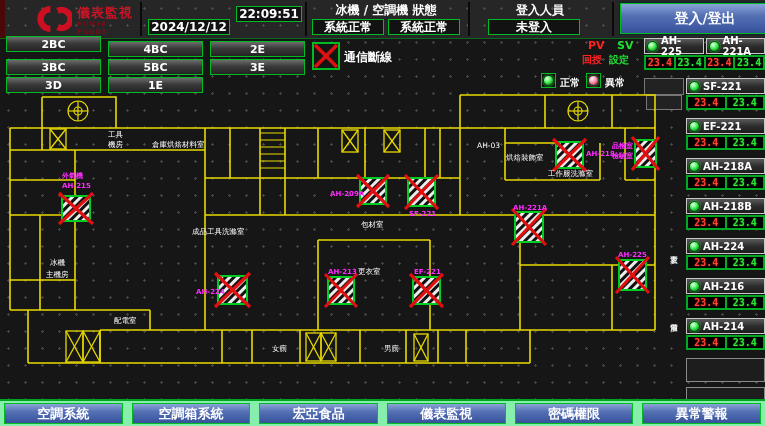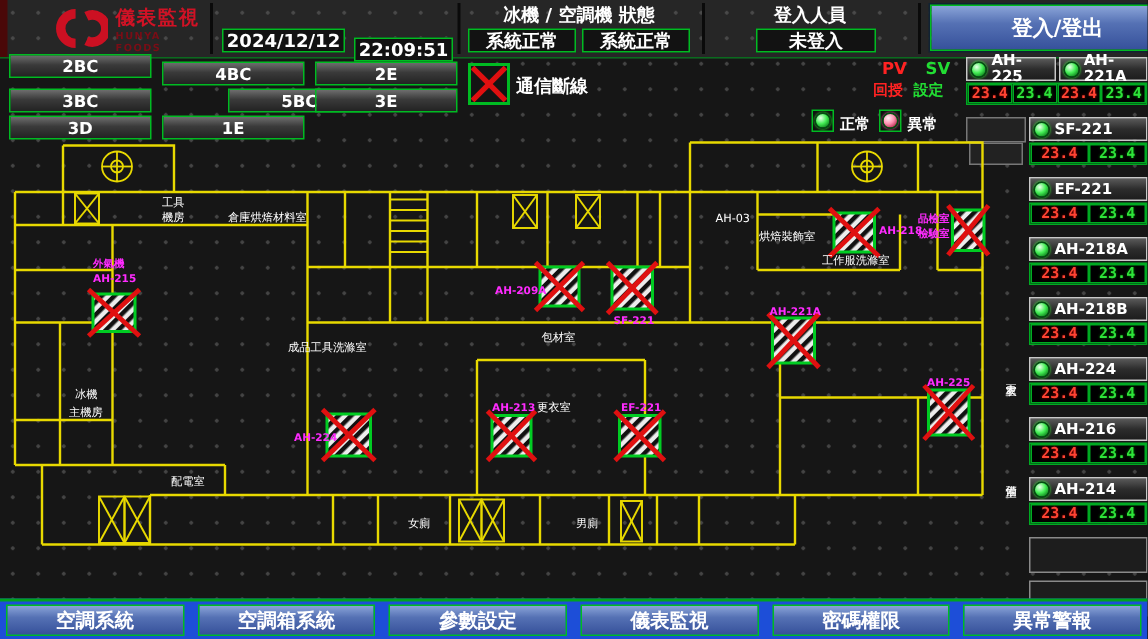--- a/index.html
+++ b/index.html
@@ -56,21 +56,21 @@
   .pv,.sv{flex:1;border:1px solid #00aa22;display:flex;align-items:center;justify-content:center;
     font:bold 10px "DejaVu Sans Mono",monospace;background:#000000;box-sizing:border-box;}
   .pv{color:#ff4433;text-shadow:0 0 2px #900;}
   .sv{color:#2ee33a;text-shadow:0 0 2px #070;}
   .ucol{margin-left:42px;width:79px;}
   .ublock{margin-top:8px;}
   .blank{position:absolute;background:#222;border:1px solid #777;}
   .emptybox{background:#1d1d1d;border:1px solid #8a8a8a;height:22px;}
   
   .bottombar{position:absolute;left:0;top:399px;width:765px;height:27px;
-    background:#1d4ed8;border-top:2px solid #00a31e;display:flex;gap:9px;
+    background:#86efac;border-top:2px solid #00a31e;display:flex;gap:9px;
     padding:2px 4px;box-sizing:border-box;}
   .bottombar .bbtn{flex:1;font-size:13px;}
   
   .plan{position:absolute;left:0;top:92px;width:688px;height:306px;}
   .plan svg{display:block;}
   text.rm{fill:#ffffff;font-size:7.5px;font-family:"DejaVu Sans",sans-serif;}
   text.mg{fill:#ff2bff;font-size:7px;font-weight:bold;font-family:"DejaVu Sans",sans-serif;}
   text.vert{writing-mode:vertical-rl;}
 </style>
 </head>
@@ -89,37 +89,37 @@
     <div class="brand-main">儀表監視</div>
     <div class="brand-sub">HUNYA FOODS</div>
   </div>
 
   <div class="abs vsep" style="left:140px;"></div>
   <div class="abs vsep" style="left:305px;"></div>
   <div class="abs vsep" style="left:468px;"></div>
   <div class="abs vsep" style="left:612px;"></div>
 
   <div class="abs hval" style="left:148px;top:19px;width:82px;height:16px;">2024/12/12</div>
-  <div class="abs hval" style="left:236px;top:25px;width:66px;height:16px;">22:09:51</div>
+  <div class="abs hval" style="left:236px;top:6px;width:66px;height:16px;">22:09:51</div>
 
   <div class="abs hlab" style="left:308px;top:1px;width:156px;">冰機 / 空調機 狀態</div>
   <div class="abs hval" style="left:312px;top:19px;width:72px;height:16px;">系統正常</div>
   <div class="abs hval" style="left:388px;top:19px;width:72px;height:16px;">系統正常</div>
 
   <div class="abs hlab" style="left:472px;top:1px;width:136px;">登入人員</div>
-  <div class="abs hval" style="left:504px;top:19px;width:80px;height:16px;">未登入</div>
+  <div class="abs hval" style="left:488px;top:19px;width:92px;height:16px;">未登入</div>
 
   <button class="abs bbtn login" style="left:620px;top:3px;width:170px;height:31px;">登入/登出</button>
 </div>
 
 <button class="fbtn" style="left:6px;top:36px;">2BC</button>
 <button class="fbtn" style="left:108px;top:41px;">4BC</button>
 <button class="fbtn" style="left:210px;top:41px;">2E</button>
 <button class="fbtn" style="left:6px;top:59px;">3BC</button>
-<button class="fbtn" style="left:108px;top:59px;margin-left:44px;">5BC</button>
+<button class="fbtn" style="left:108px;top:59px;">5BC</button>
 <button class="fbtn" style="left:210px;top:59px;">3E</button>
 <button class="fbtn" style="left:6px;top:77px;">3D</button>
 <button class="fbtn" style="left:108px;top:77px;">1E</button>
 
 <div class="abs commbox" style="left:312px;top:42px;width:28px;height:28px;">
   <svg width="24" height="24" viewBox="0 0 24 24">
     <line x1="1" y1="1" x2="23" y2="23" stroke="#e01010" stroke-width="3.5"></line>
     <line x1="23" y1="1" x2="1" y2="23" stroke="#e01010" stroke-width="3.5"></line>
   </svg>
 </div>
@@ -376,17 +376,17 @@
   <text class="rm" x="272" y="351">女廁</text>
   <text class="rm" x="384" y="351">男廁</text>
   <text class="rm vert" x="674" y="250">更衣室</text>
   <text class="rm vert" x="674" y="318">預備室</text>
 </svg>
 </div>
 
 <div class="bottombar">
   <button class="bbtn">空調系統</button>
   <button class="bbtn">空調箱系統</button>
-  <button class="bbtn">參數設定</button>
+  <button class="bbtn">宏亞食品</button>
   <button class="bbtn">儀表監視</button>
   <button class="bbtn">密碼權限</button>
   <button class="bbtn">異常警報</button>
 </div>
 
 </body></html>

